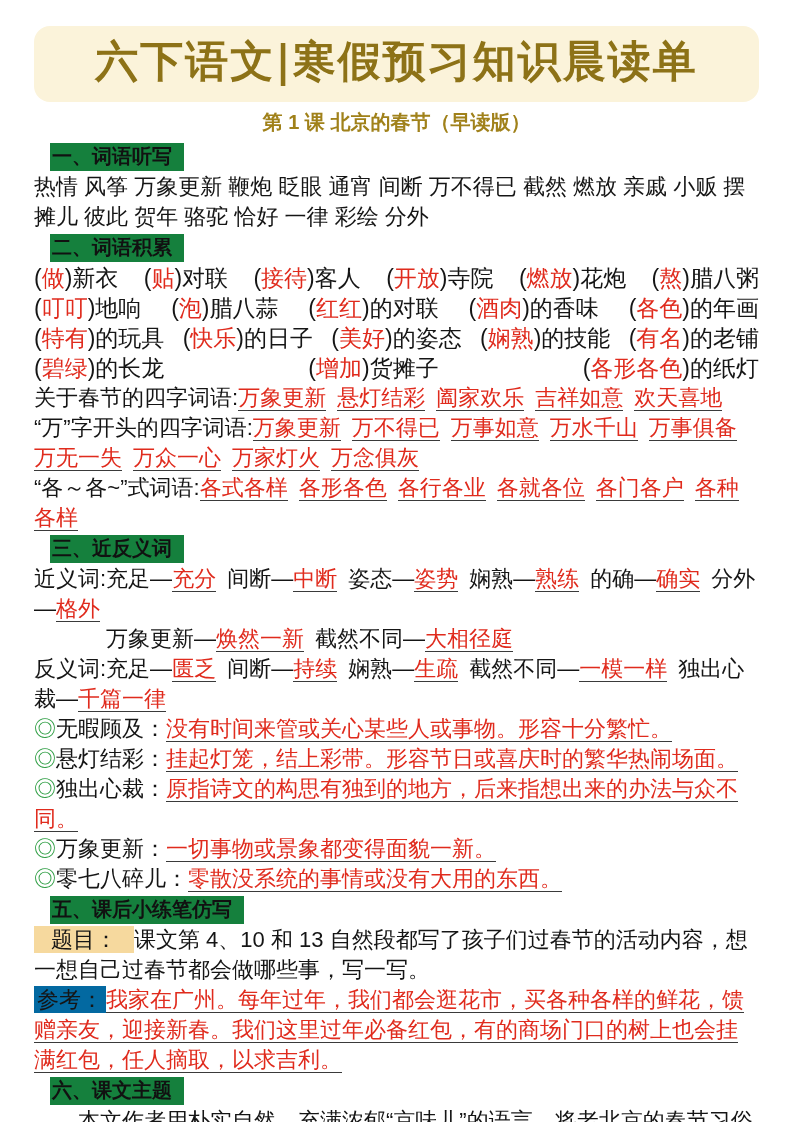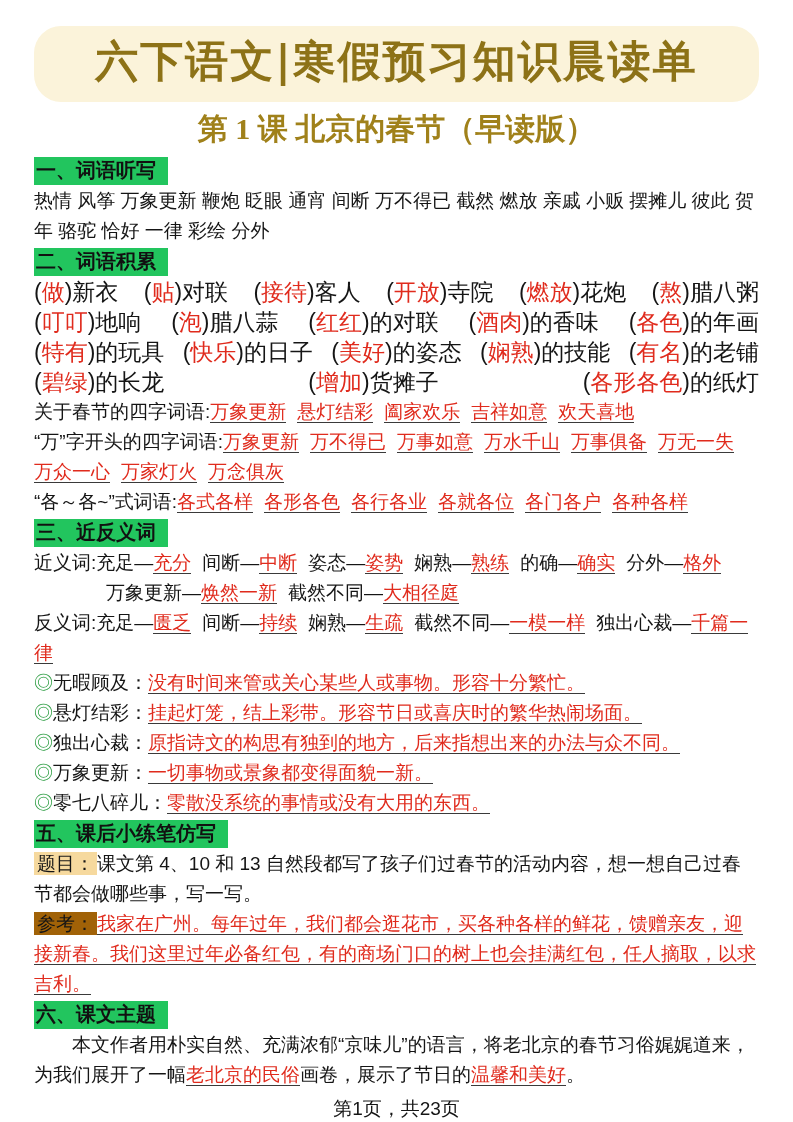--- a/index.html
+++ b/index.html
@@ -2,45 +2,45 @@
 <html><head>
 <meta charset="utf-8">
 <style>
   html,body{margin:0;padding:0;}
   body{
     width:793px;height:1122px;overflow:hidden;background:#ffffff;
     font-family:"Liberation Sans",sans-serif;color:#151515;
   }
   .page{padding:26px 34px 0 34px;}
   .title-box{
-    background:#fbf3da;border-radius:27px;color:#8d7217;
+    background:#fbf3da;border-radius:16px;color:#8d7217;
     font-family:"DejaVu Serif",serif;font-weight:900;font-size:43px;
     text-align:center;padding:7px 0 11px;letter-spacing:2px;
   }
   .subtitle{
-    color:#a0811a;font-size:30px;font-weight:700;text-align:center;
-    margin:7px 0 5px;font-family:Liberation Serif, serif;
+    color:#a0811a;font-size:20px;font-weight:700;text-align:center;
+    margin:7px 0 5px;font-family:Liberation Sans, sans-serif;
   }
   section{margin:0;}
   .sec-hdr{
-    display:inline-block;background:#22c55e;font-size:20px;font-weight:700;
-    padding:0 12px 2px 2px;margin:2px 0 1px 0;line-height:26px;color:#111;
+    display:inline-block;background:#15803d;font-size:20px;font-weight:700;
+    padding:0 12px 2px 2px;margin:2px 0 1px 16px;line-height:26px;color:#111;
   }
-  .line{font-size:19px;line-height:30px;margin:0;word-break:break-all;}
+  .line{font-size:22px;line-height:30px;margin:0;word-break:break-all;}
   .phrase-row{
     display:flex;justify-content:space-between;font-size:23px;line-height:30px;
   }
   .item{white-space:nowrap;}
   .seg.b{color:#151515;}
   .seg.r{color:#e02b1d;}
   .seg.ru{color:#e02b1d;border-bottom:1.5px solid #3a3a3a;}
   .seg.g{color:#2f9e44;}
   .seg.sp{display:inline-block;width:11px;}
-  .seg.hlo{background:#f6d99e;padding:1px 3px;}
-  .seg.hlb{background:#a16207;padding:1px 3px;margin-top:44px;}
+  .seg.hlo{background:#f6d99e;padding:1px 17px;}
+  .seg.hlb{background:#0369a1;padding:1px 3px;margin-top:44px;}
   .indent{padding-left:72px;}
   .theme-par{text-indent:2em;}
   .footer{text-align:center;font-size:19px;margin-top:6px;color:#151515;}
 </style>
 </head>
 <body>
 
 <div class="page">
 
   <div class="title-box">六下语文|寒假预习知识晨读单</div>

